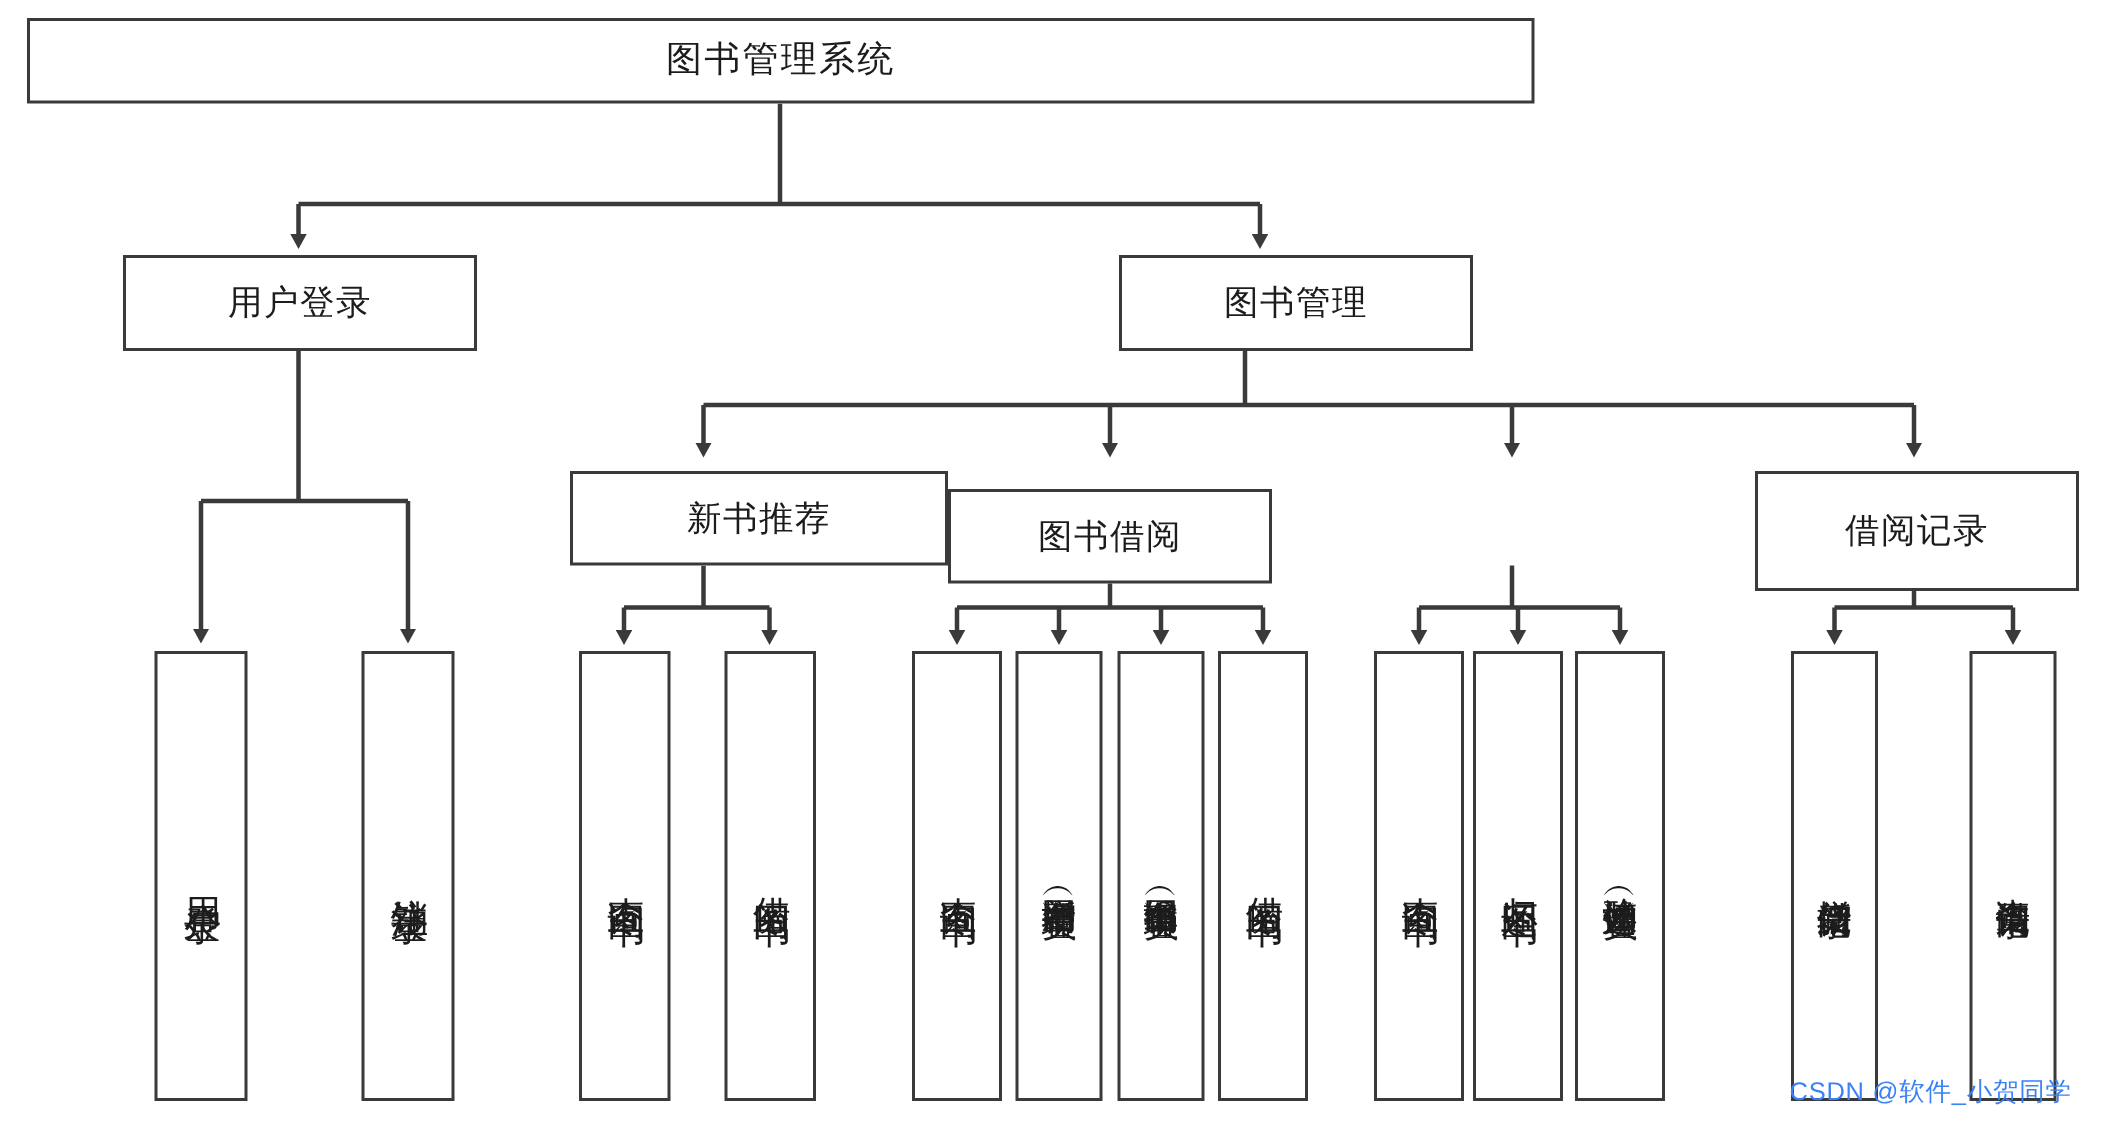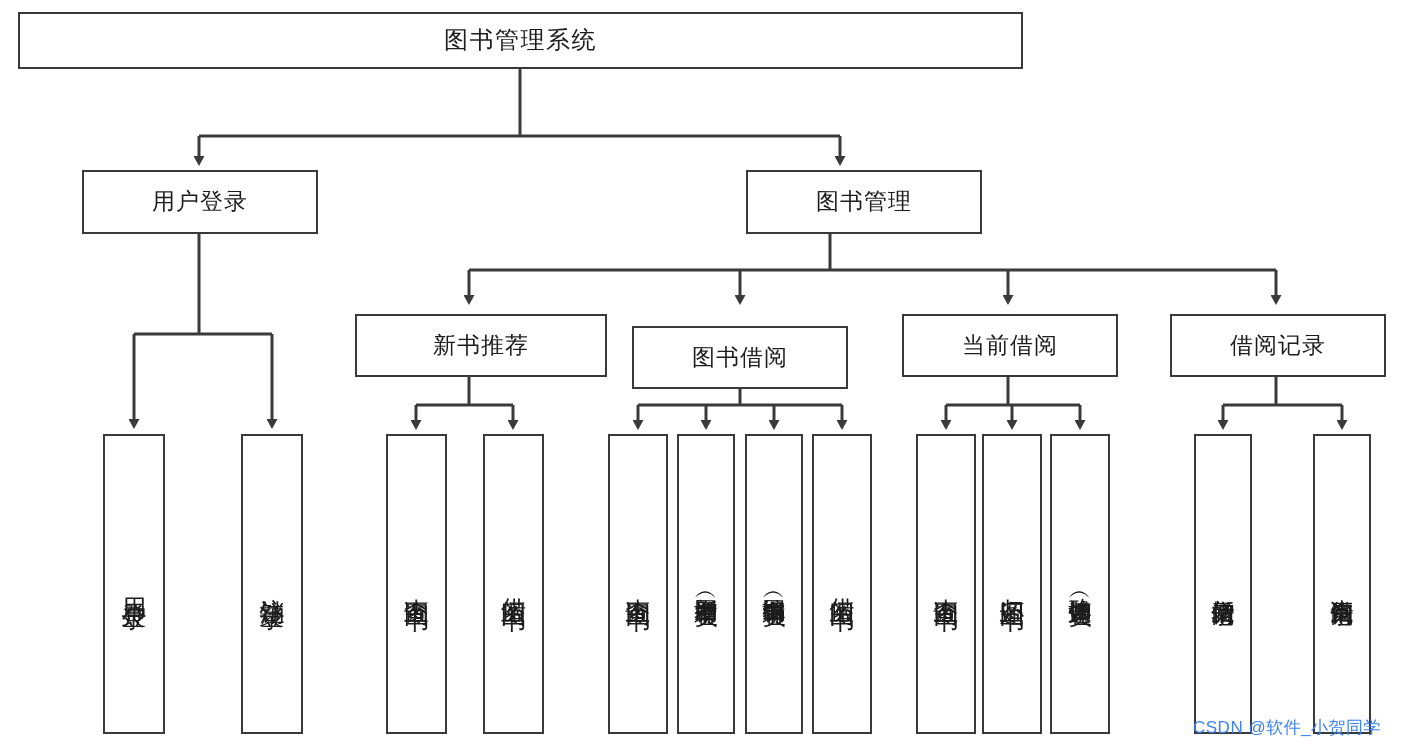--- a/index.html
+++ b/index.html
@@ -134,30 +134,27 @@
     <span class="lbl">图书管理系统</span>
   </div>
 
   <div class="node horiz" style="left:82px; top:170px; width:236px; height:64px;">
     <span class="lbl">用户登录</span>
   </div>
   <div class="node horiz" style="left:712px; top:170px; width:236px; height:64px;margin-left:34px;">
     <span class="lbl">图书管理</span>
   </div>
 
-  <div class="node horiz" style="left:355px; top:314px; width:252px; height:63px;">
+  <div class="node horiz" style="left:380px; top:314px; width:252px; height:63px;">
     <span class="lbl">新书推荐</span>
   </div>
   <div class="node horiz" style="left:632px; top:314px; width:216px; height:63px;margin-top:12px;">
     <span class="lbl">图书借阅</span>
   </div>
-  <div class="node horiz" style="left:902px; top:314px; width:216px; height:63px;">
-    <span class="lbl">当前借阅</span>
-  </div>
-  <div class="node horiz" style="left:1170px; top:314px; width:216px; height:63px;">
+  <div class="node horiz" style="left:1170px; top:314px; width:216px; height:80px;">
     <span class="lbl">借阅记录</span>
   </div>
 
   <div class="node vert" style="left:103px; top:434px; width:62px; height:300px;">
     <span class="lbl">用户登录</span>
   </div>
   <div class="node vert" style="left:241px; top:434px; width:62px; height:300px;">
     <span class="lbl">注销登录</span>
   </div>
 

